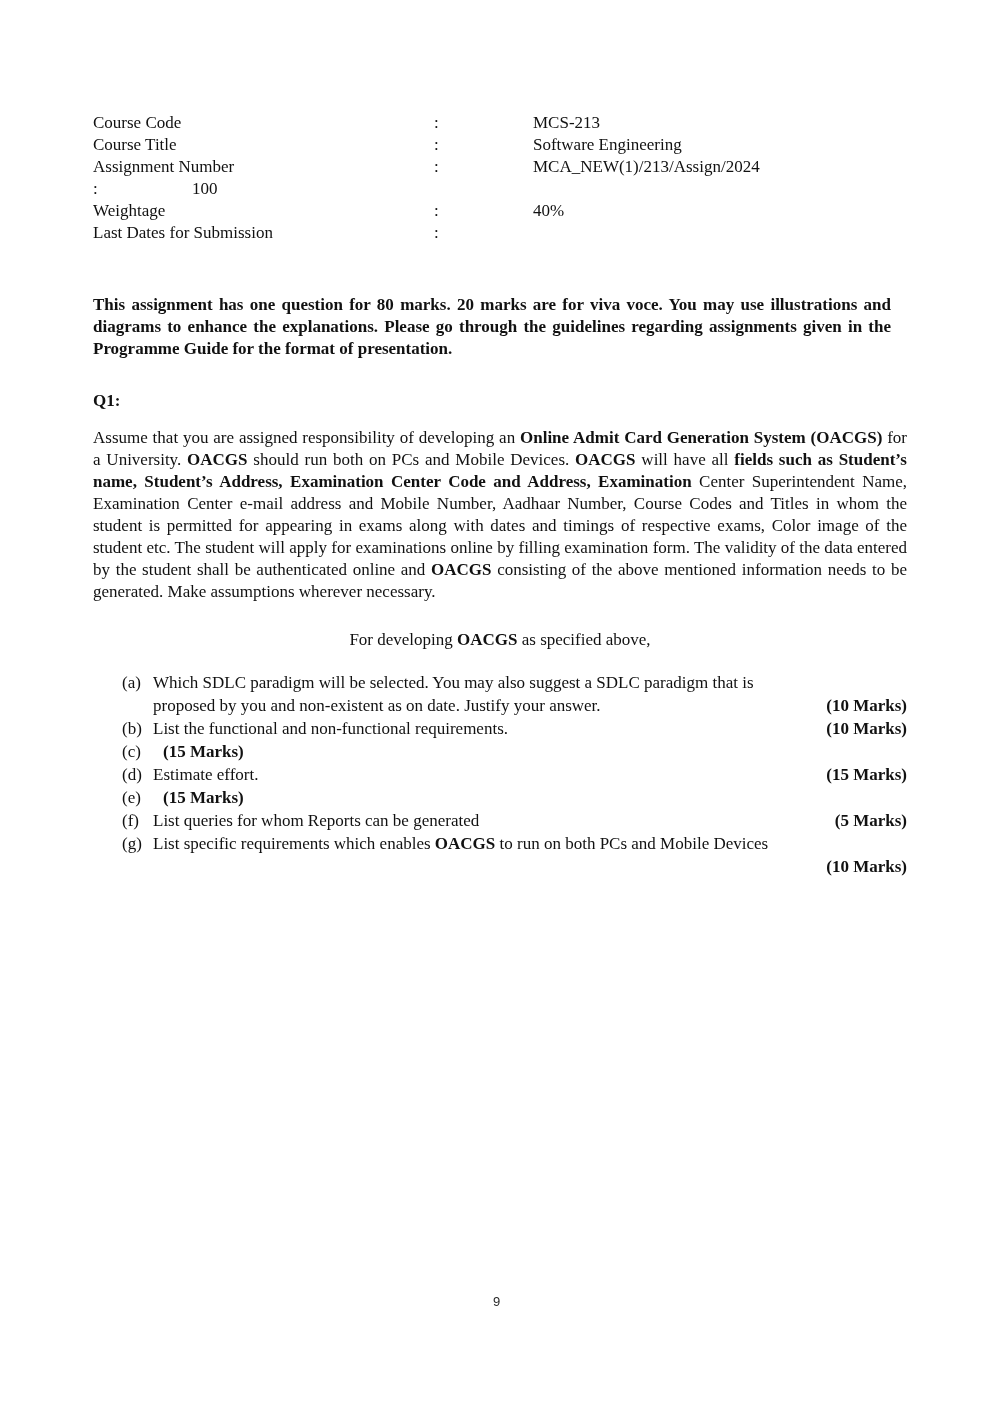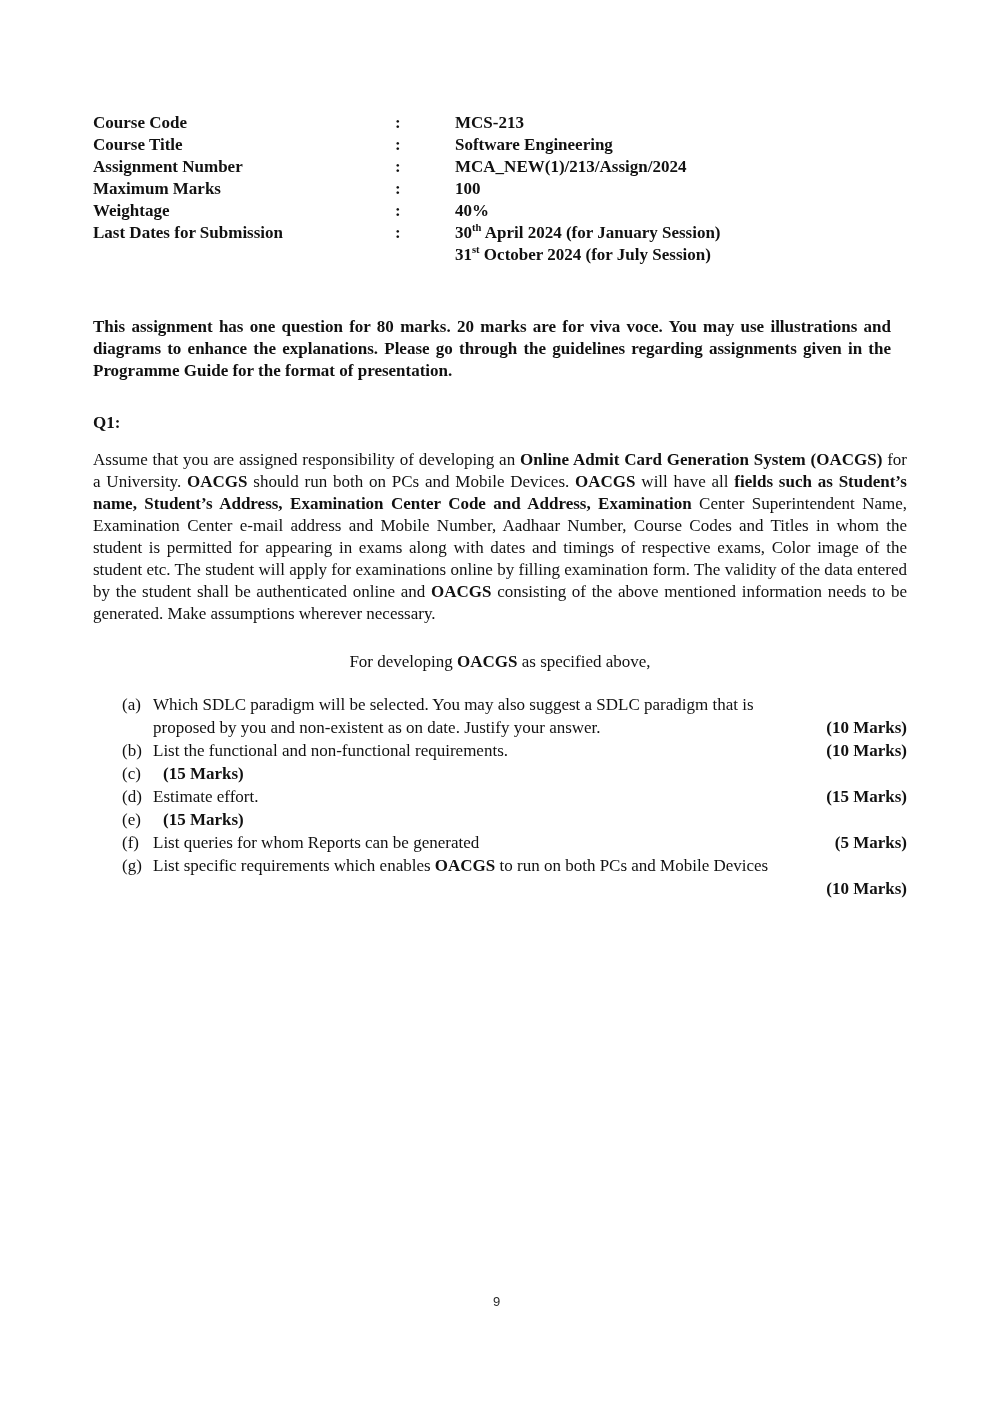--- a/index.html
+++ b/index.html
@@ -10,21 +10,21 @@
     font-family: "Liberation Serif", serif;
     color: #111111;
     overflow: hidden;
   }
   .page { position: absolute; inset: 0; }
   .content {
     position: absolute; left: 93px; top: 112px; width: 814px;
     font-size: 17px; line-height: 22px;
   }
   
-  .h-row { display: flex; font-weight: bold; }
+  .h-row { display: flex; font-weight: normal; gap: 39px; }
   .h-label { width: 302px; flex: 0 0 302px; }
   .h-colon { width: 60px; flex: 0 0 60px; }
   .h-value { flex: 1; }
   sup { font-size: 0.62em; vertical-align: super; line-height: 0; font-weight: inherit; }
   b { font-weight: bold; }
   
   .notice { font-weight: bold; text-align: justify; margin: 50px 16px 0 0; }
   .q1-label { font-weight: bold; margin: 30px 0 7px 0; }
   .para { text-align: justify; margin: 15px 0 0 0; }
   .lead { margin: 26px 0 0 0; text-align: center; }
@@ -59,36 +59,31 @@
         <span class="h-label">Course Title</span>
         <span class="h-colon">:</span>
         <span class="h-value">Software Engineering</span>
       </div>
       <div class="h-row">
         <span class="h-label">Assignment Number</span>
         <span class="h-colon">:</span>
         <span class="h-value">MCA_NEW(1)/213/Assign/2024</span>
       </div>
       <div class="h-row">
-        <span class="h-label">Maximum Marks</span>
         <span class="h-colon">:</span>
         <span class="h-value">100</span>
       </div>
       <div class="h-row">
         <span class="h-label">Weightage</span>
         <span class="h-colon">:</span>
         <span class="h-value">40%</span>
       </div>
       <div class="h-row">
         <span class="h-label">Last Dates for Submission</span>
         <span class="h-colon">:</span>
-        <span class="h-value">
-          <span class="h-date-line" style="display:block"><span>30</span><sup>th</sup><span> April 2024 (for January Session)</span></span>
-          <span class="h-date-line" style="display:block"><span>31</span><sup>st</sup><span> October 2024 (for July Session)</span></span>
-        </span>
       </div>
     </div>
 
     <p class="notice">This assignment has one question for 80 marks. 20 marks are for viva voce. You may use illustrations and diagrams to enhance the explanations. Please go through the guidelines regarding assignments given in the Programme Guide for the format of presentation.</p>
 
     <p class="q1-label">Q1:</p>
 
     <p class="para"><span>Assume that you are assigned responsibility of developing an </span><b>Online Admit Card Generation System (OACGS)</b><span> for a University. </span><b>OACGS</b><span> should run both on PCs and Mobile Devices. </span><b>OACGS</b><span> will have all </span><b>fields such as Student’s name, Student’s Address, Examination Center Code and Address, Examination</b><span> Center Superintendent Name, Examination Center e-mail address and Mobile Number, Aadhaar Number, Course Codes and Titles in whom the student is permitted for appearing in exams along with dates and timings of respective exams, Color image of the student etc. The student will apply for examinations online by filling examination form. The validity of the data entered by the student shall be authenticated online and </span><b>OACGS</b><span> consisting of the above mentioned information needs to be generated. Make assumptions wherever necessary.</span></p>
 
     <p class="lead"><span>For developing </span><b>OACGS</b><span> as specified above,</span></p>

